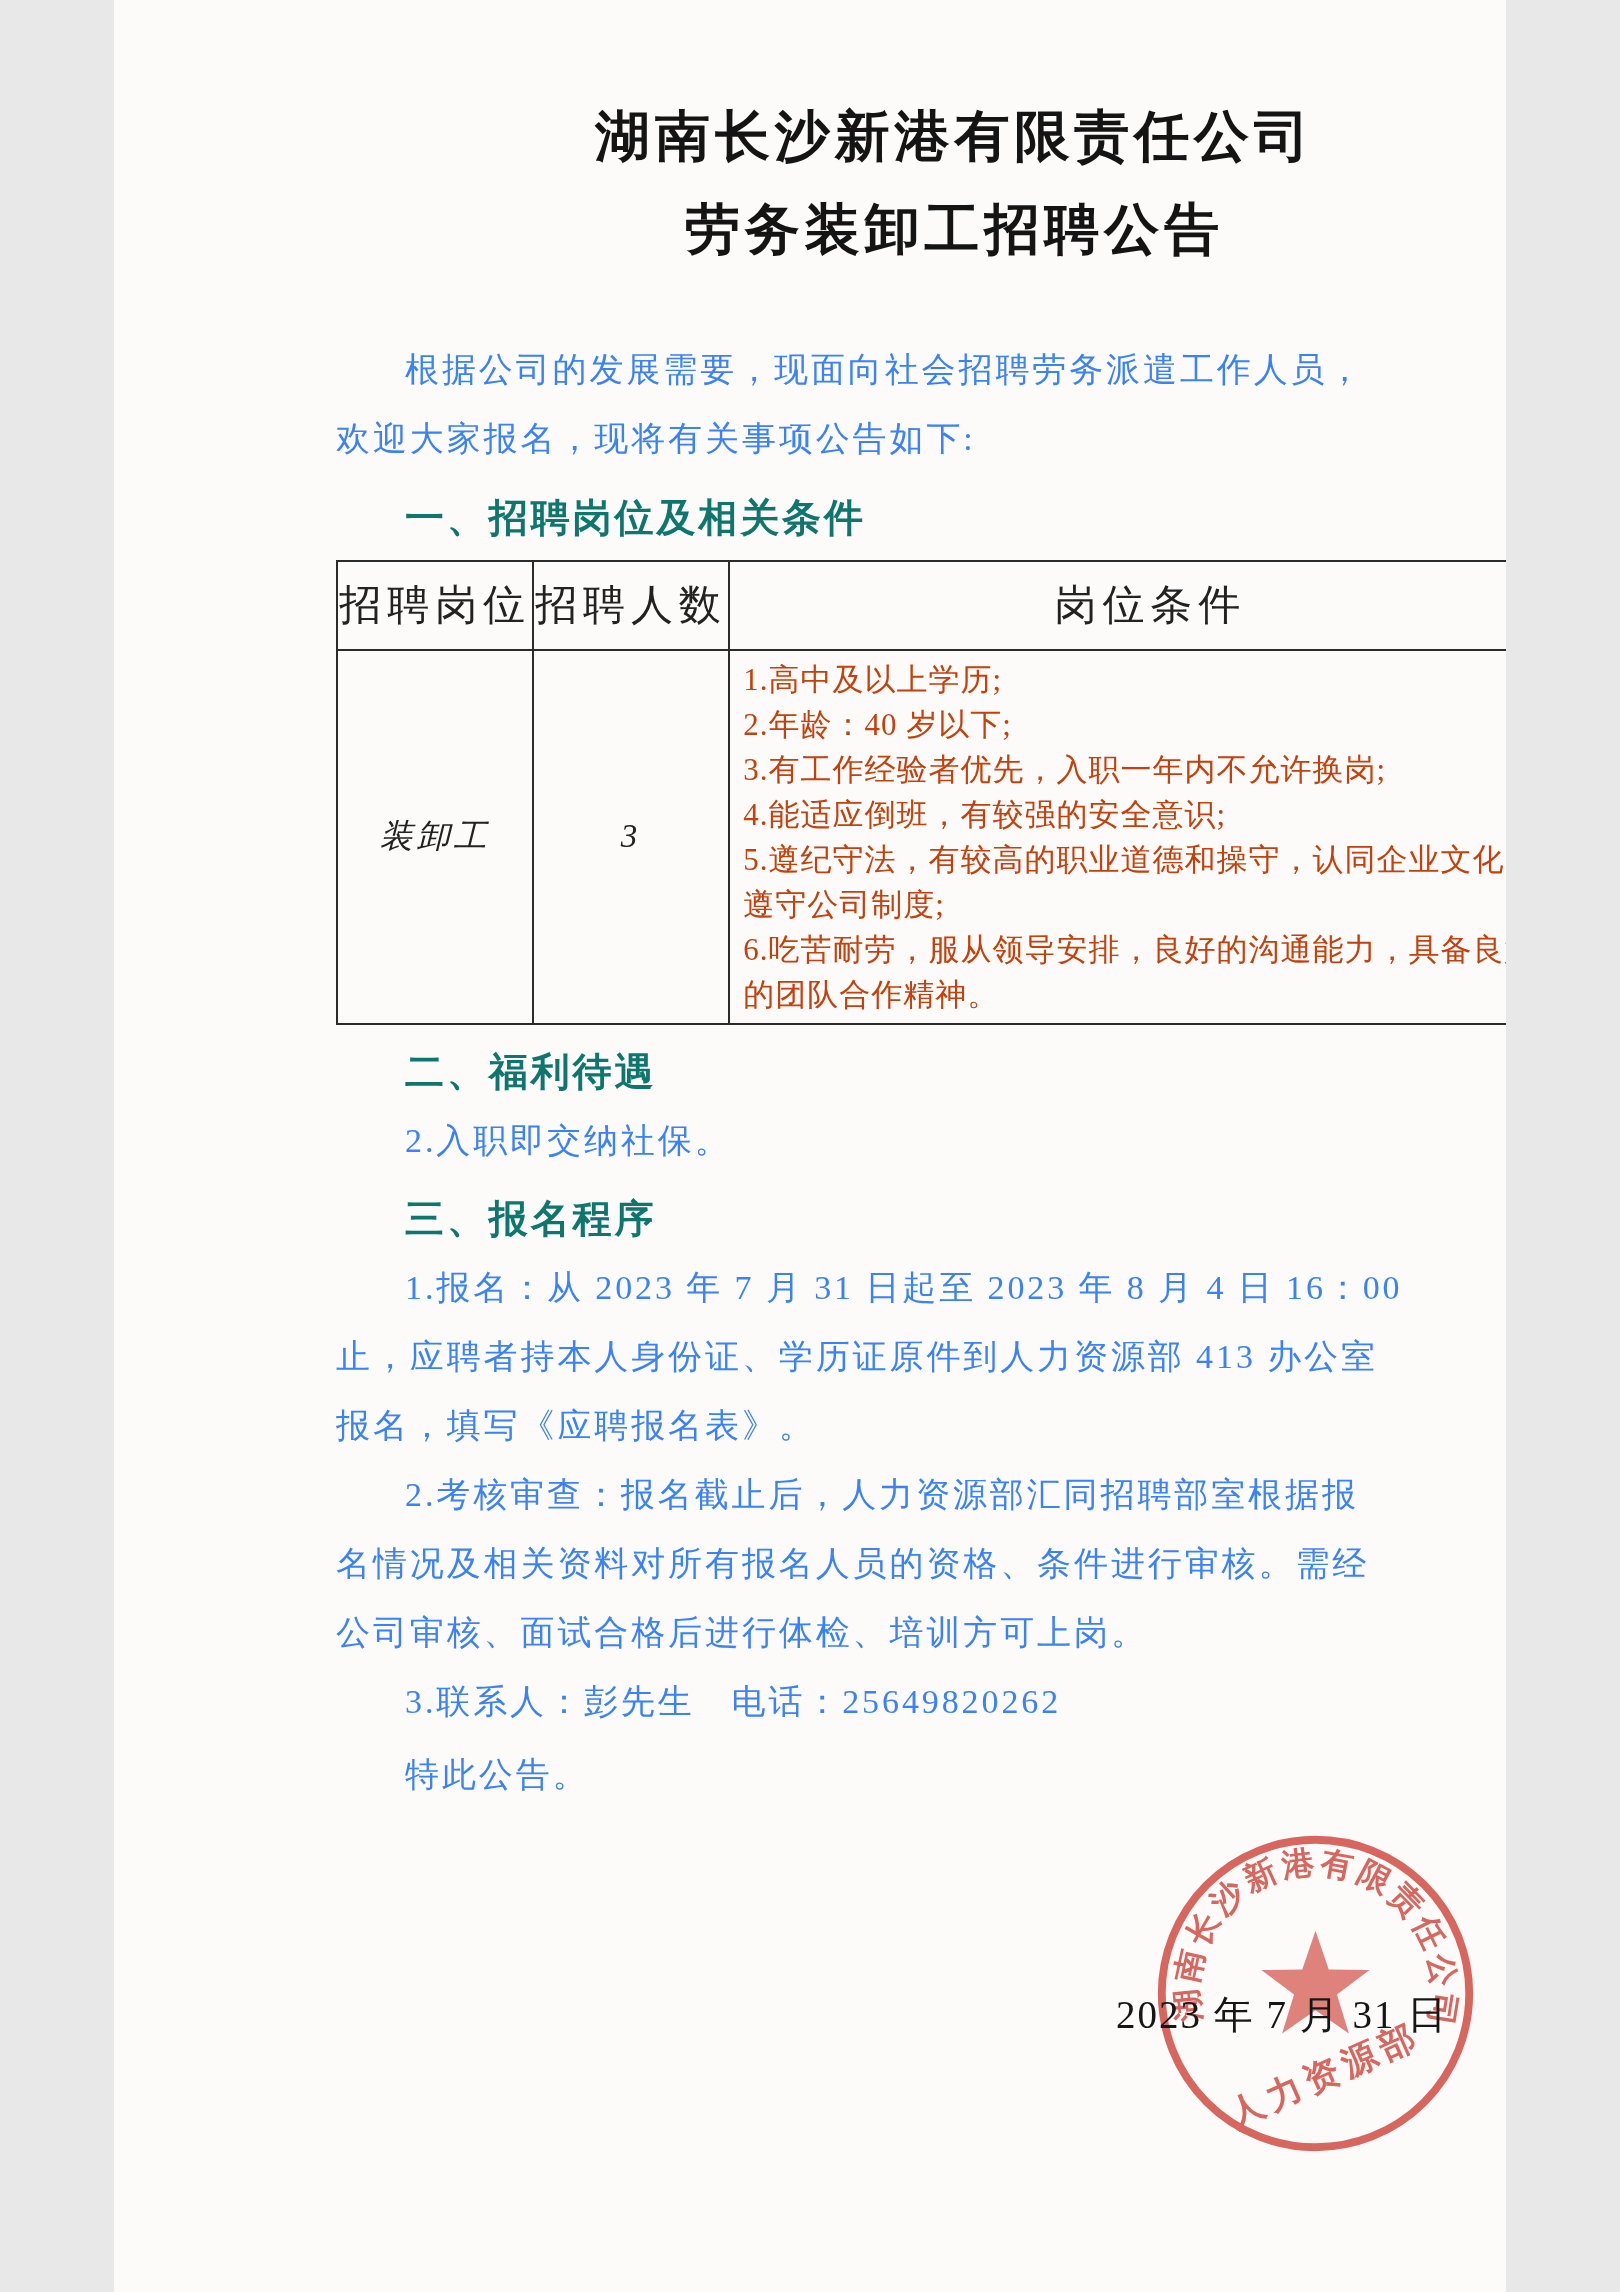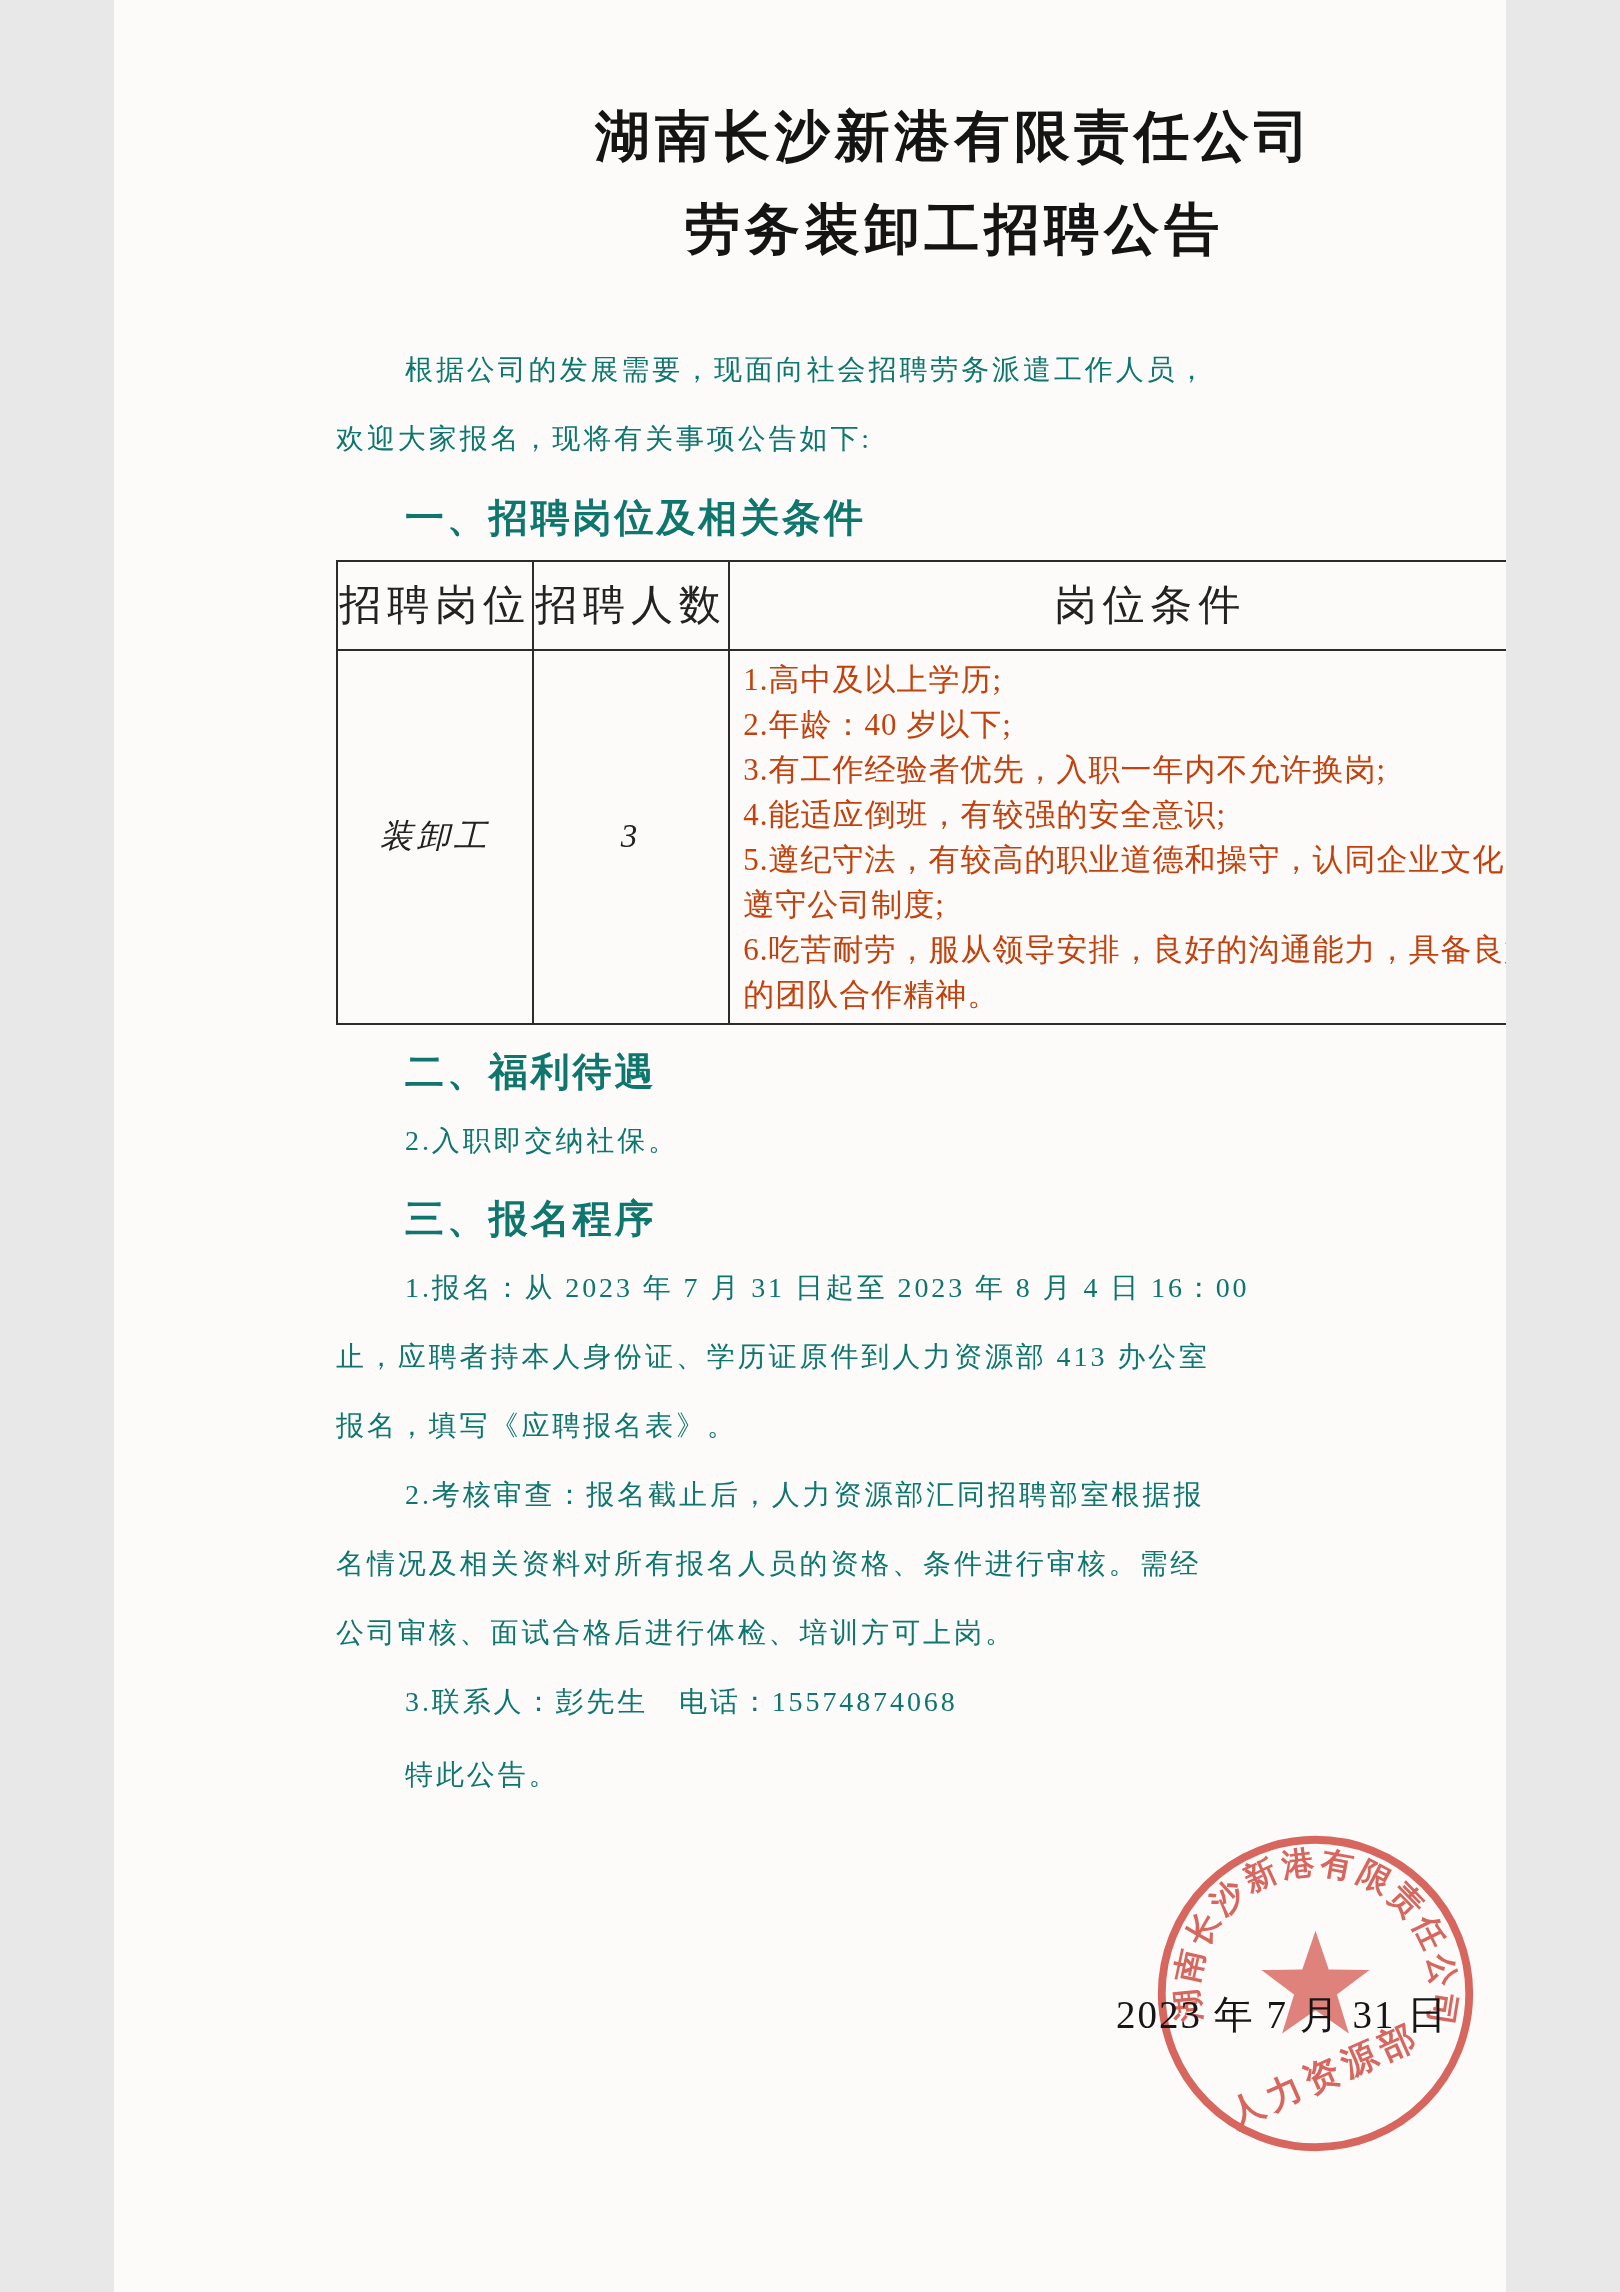--- a/index.html
+++ b/index.html
@@ -18,24 +18,24 @@
   .doc-title{
     padding-top:90px;
     text-align:center;
     font-size:55px;
     font-weight:bold;
     letter-spacing:4.9px;
     line-height:93px;
     color:#141414;
   }
   .body-line, .para{
-    font-size:28px;
+    font-size:34px;
     letter-spacing:2.9px;
     line-height:69px;
-    color:#0f766e;
+    color:#3b82f6;
   }
   .prewrap{white-space:pre-line;}
   .indent{text-indent:69px;}
   .intro{margin-top:59px;}
   .sec-heading{
     font-family:"Liberation Sans","DejaVu Sans",sans-serif;
     font-size:39px;
     font-weight:bold;
     letter-spacing:2.9px;
     line-height:69px;
@@ -149,21 +149,21 @@
       <div class="para indent">2.入职即交纳社保。</div>
     </div>
 
     <div class="sec-heading h3">三、报名程序</div>
     <div class="para prewrap indent s3-item">1.报名：从 2023 年 7 月 31 日起至 2023 年 8 月 4 日 16：00
 止，应聘者持本人身份证、学历证原件到人力资源部 413 办公室
 报名，填写《应聘报名表》。</div>
     <div class="para prewrap indent s3-item">2.考核审查：报名截止后，人力资源部汇同招聘部室根据报
 名情况及相关资料对所有报名人员的资格、条件进行审核。需经
 公司审核、面试合格后进行体检、培训方可上岗。</div>
-    <div class="para prewrap indent s3-item">3.联系人：彭先生　电话：15574874068</div>
+    <div class="para prewrap indent s3-item">3.联系人：彭先生　电话：25649820262</div>
 
     <div class="para indent closing">特此公告。</div>
   </div>
 
   <svg class="stamp" viewBox="0 0 336 336" xmlns="http://www.w3.org/2000/svg">
     <circle cx="168" cy="168" r="157" fill="none" stroke="#d25349" stroke-width="8"></circle>
     <polygon points="168,104 181.5,143.4 223.2,144.1 189.9,169.1 202.1,208.9 168,185 133.9,208.9 146.1,169.1 112.8,144.1 154.5,143.4" fill="#d25349" fill-opacity="0.82"></polygon>
     <defs>
       <path id="seal-arc" d="M 55.9 208.5 A 120 120 0 1 1 280.1 208.5" fill="none"></path>
     </defs>

